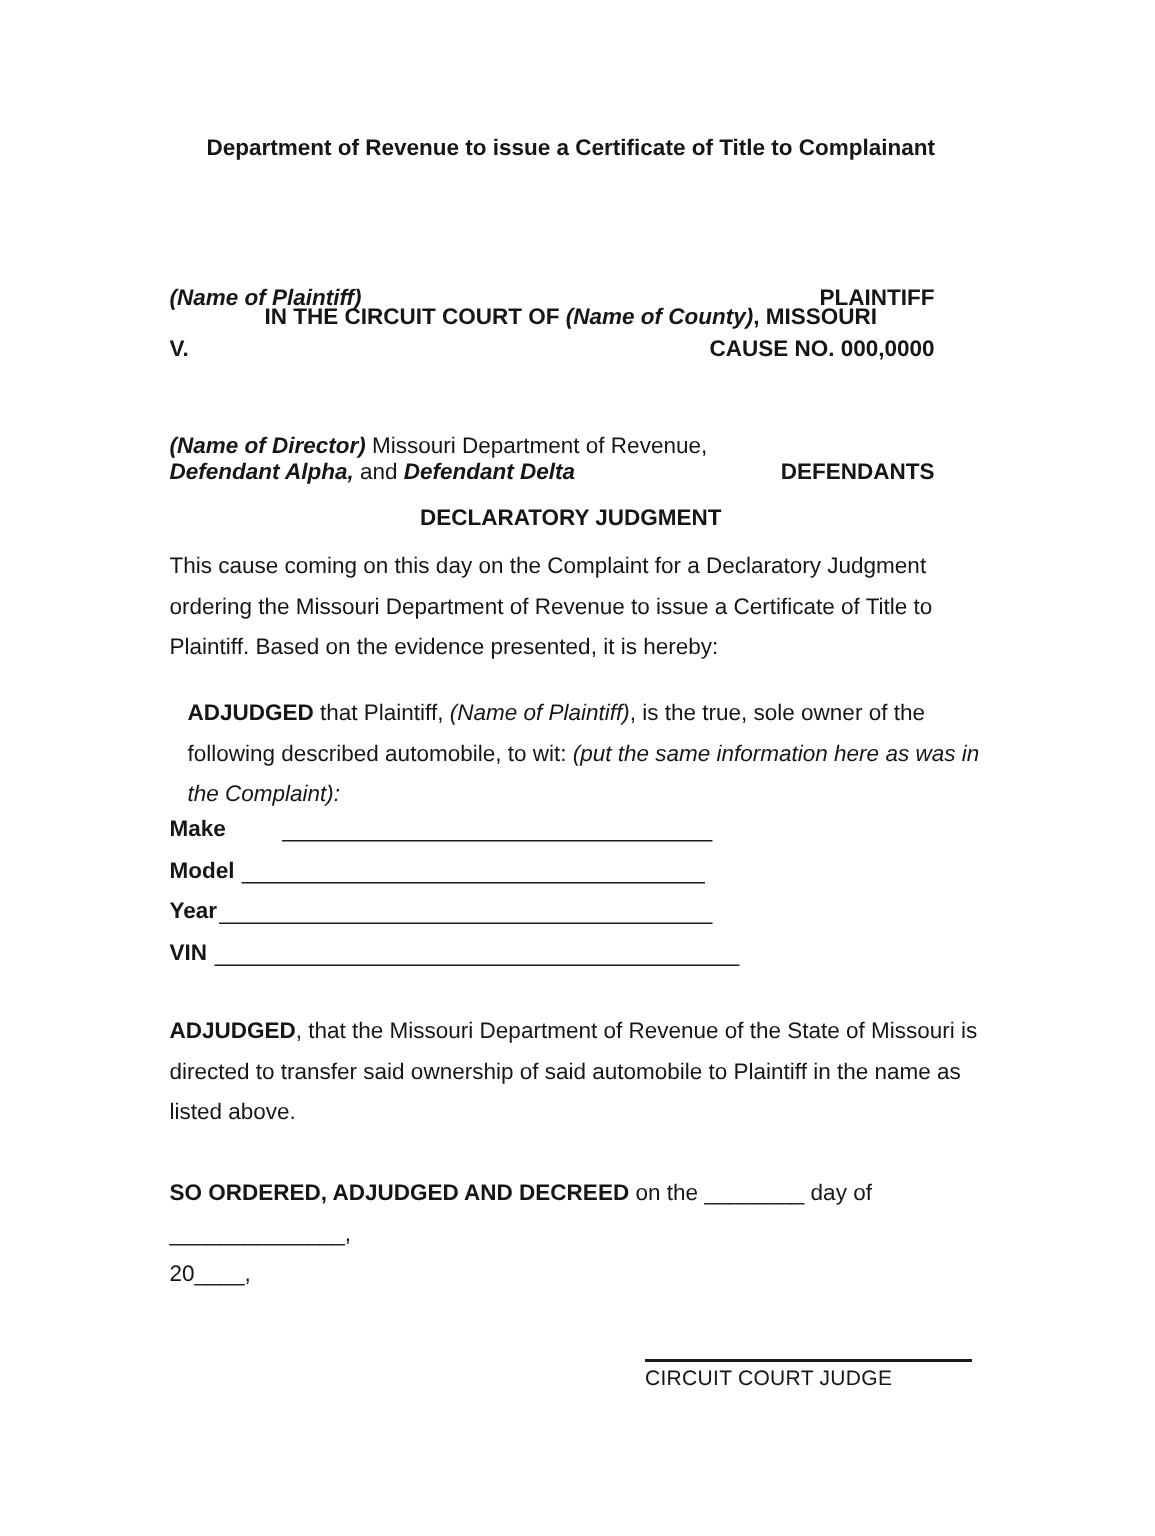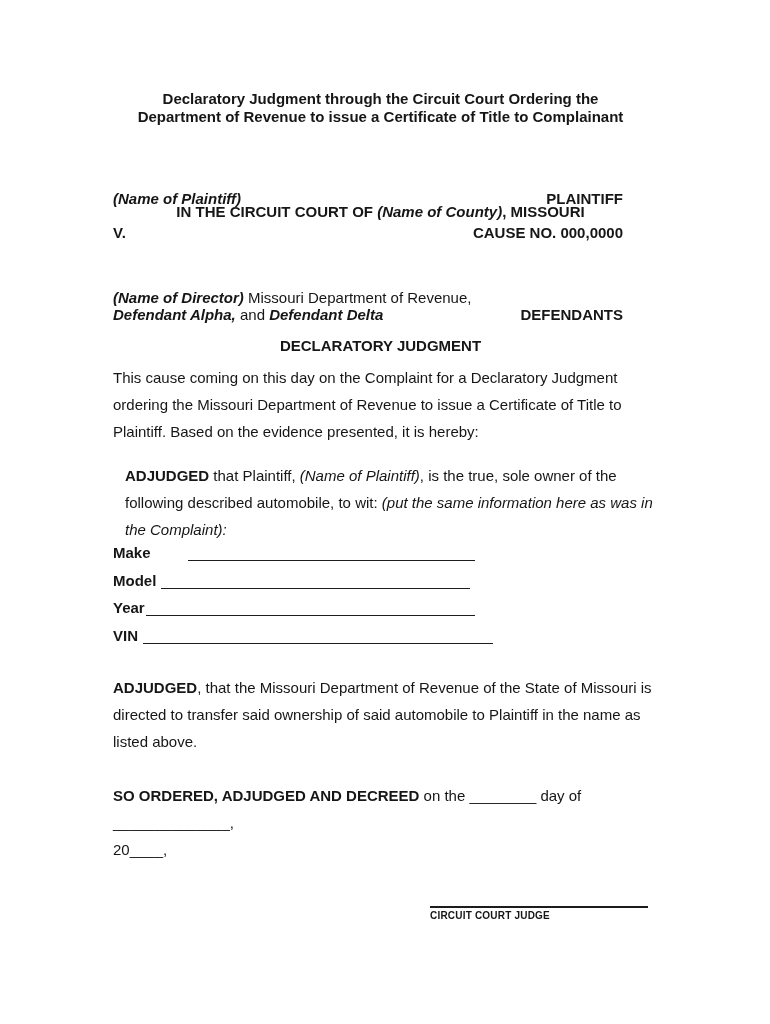--- a/index.html
+++ b/index.html
@@ -81,33 +81,32 @@
     position: absolute;
     left: 430px;
     top: 892px;
     width: 218px;
   }
   .sig-line {
     height: 16px;
     border-bottom: 2px solid #1c1c1c;
   }
   .sig-label {
-    font-weight: bold;
-    font-size: 10px;
+    font-weight: normal;
+    font-size: 14px;
     letter-spacing: 0.2px;
     padding-top: 2px;
   }
 </style>
 </head>
 <body>
 
 <div class="page">
 
   <div class="abs doc-title">
-    <div>Declaratory Judgment through the Circuit Court Ordering the</div>
     <div>Department of Revenue to issue a Certificate of Title to Complainant</div>
   </div>
 
   <div class="abs court-heading"><span class="b">IN THE CIRCUIT COURT OF </span><span class="bi">(Name of County)</span><span class="b">, MISSOURI</span></div>
 
   <div class="abs cap-row row-plaintiff">
     <span class="bi">(Name of Plaintiff)</span>
     <span class="b">PLAINTIFF</span>
   </div>
 

